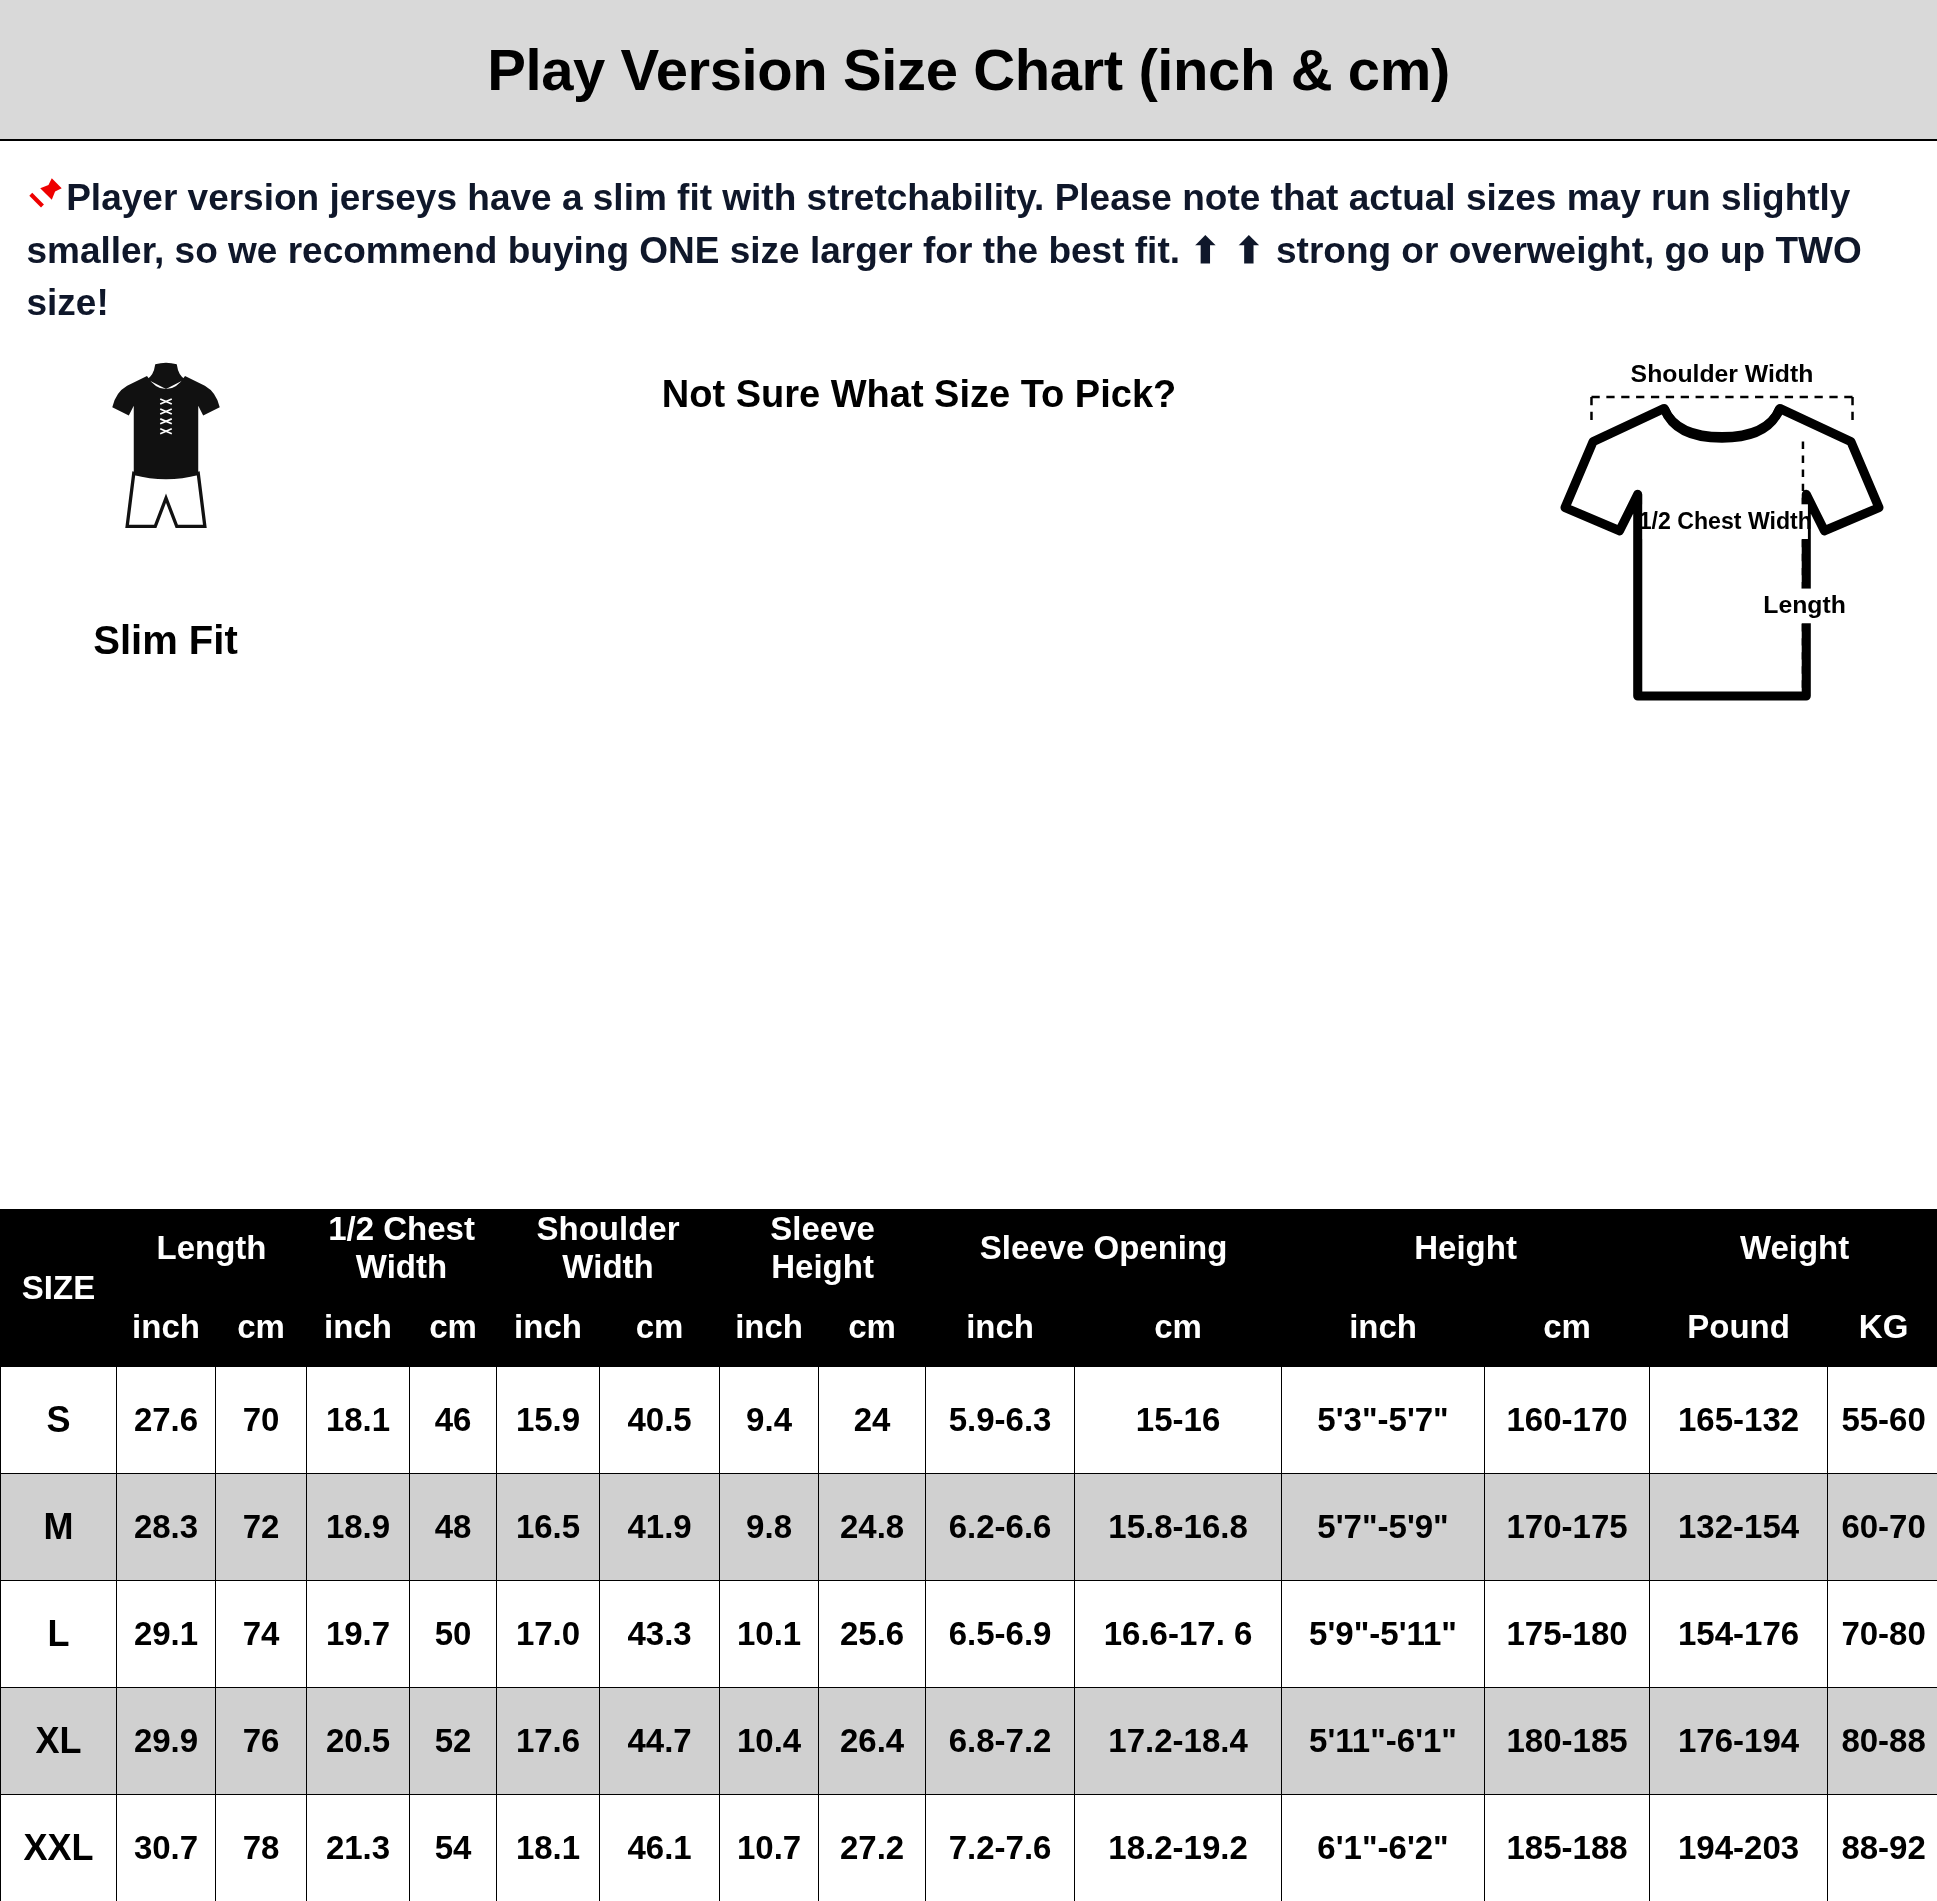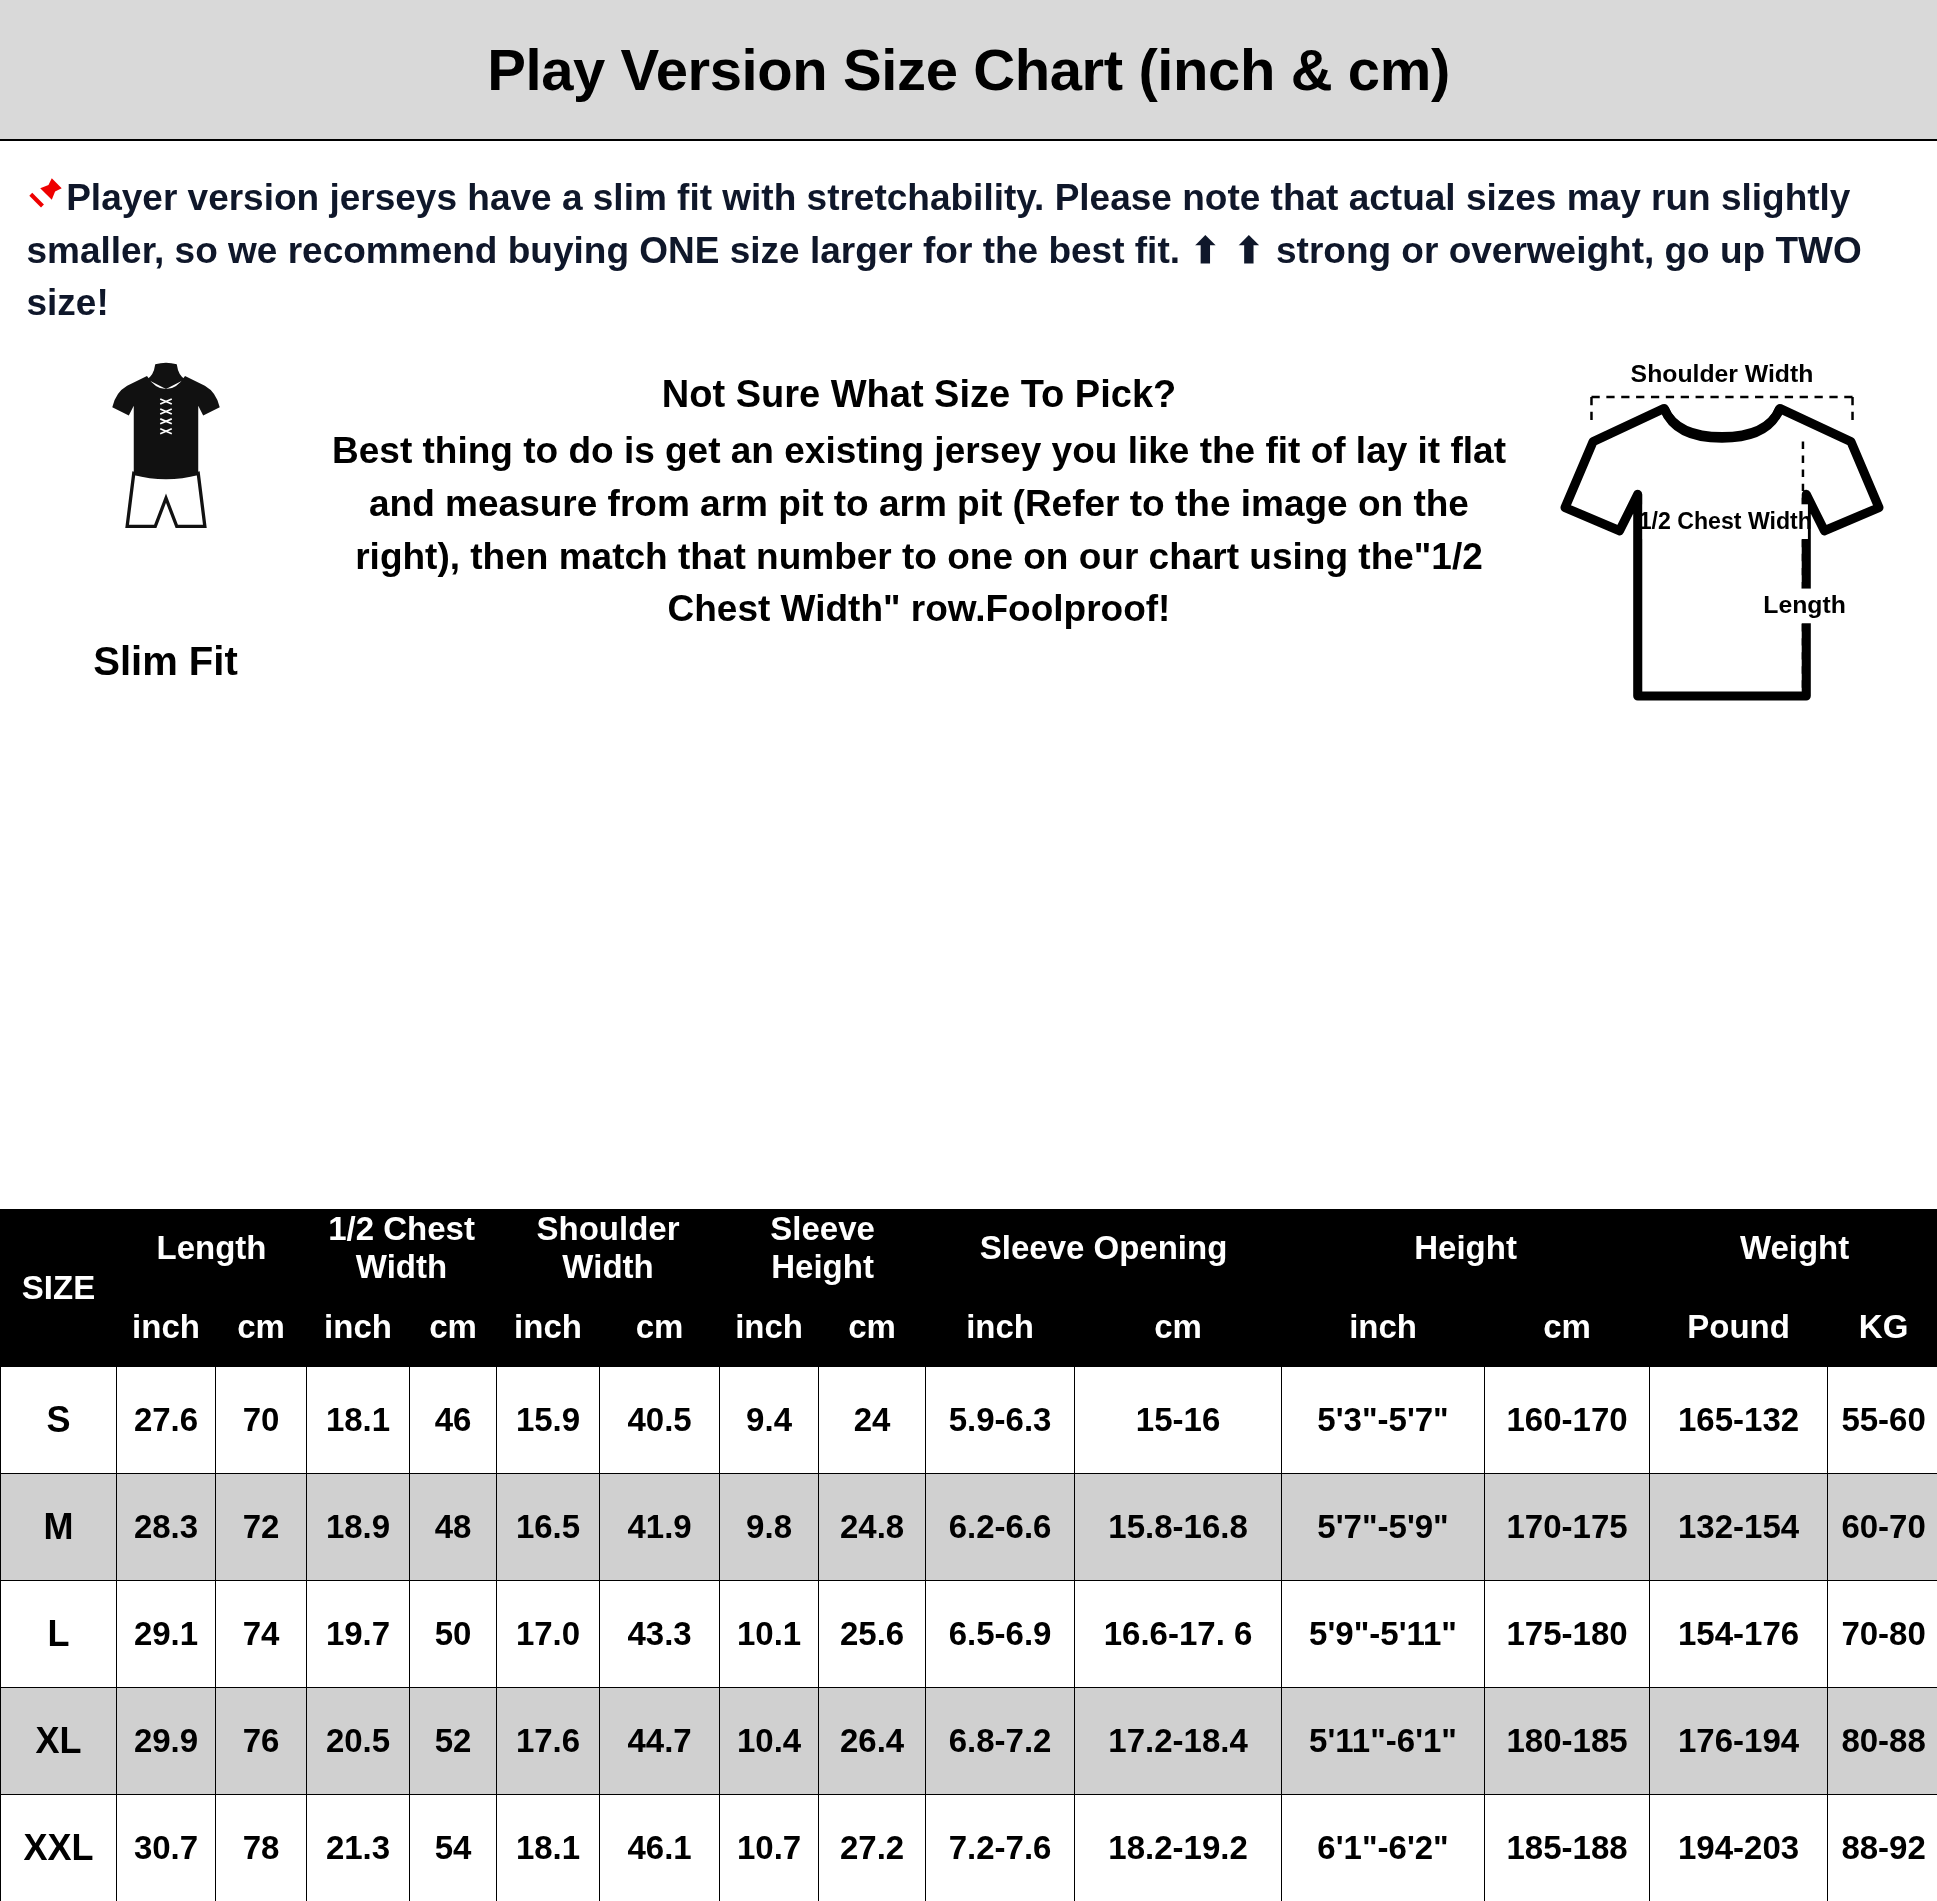--- a/index.html
+++ b/index.html
@@ -70,21 +70,21 @@
     width: 281px;
     flex: 0 0 281px;
     display: flex;
     flex-direction: column;
     align-items: center;
     padding-top: 15px;
   }
   .fit-label {
     font-size: 40px;
     font-weight: bold;
-    margin-top: 27px;
+    margin-top: 6px;
   }
   .center-col {
     flex: 1 1 auto;
     text-align: center;
     padding: 23px 16.5px 0 16.5px;
   }
   .center-col .q {
     font-size: 38px;
     font-weight: bold;
     margin: 0 0 5px 0;
@@ -188,21 +188,20 @@
           </g>
 
           <path d="M66 136 q39 10 78 0 l8 64 l-34 0 l-13 -34 l-13 34 l-34 0 z" fill="#fff" stroke="#111" stroke-width="4"></path>
         </svg>
       </span>
       <div class="fit-label">Slim Fit</div>
     </div>
 
     <div class="center-col">
       <p class="q">Not Sure What Size To Pick?</p>
-      <p class="body">Best thing to do is get an existing jersey you like the fit of lay it flat and measure from arm pit to arm pit (Refer to the image on the right), then match that number to one on our chart using the"1/2 Chest Width" row.Foolproof!</p>
     </div>
 
     <div class="shirt-col">
       <span>
         <svg width="364" height="380" viewBox="0 0 440 460">
 
           <line x1="62" y1="58" x2="378" y2="58" stroke="#000" stroke-width="3" stroke-dasharray="10,8"></line>
           <line x1="62" y1="58" x2="62" y2="86" stroke="#000" stroke-width="3" stroke-dasharray="10,8"></line>
           <line x1="378" y1="58" x2="378" y2="86" stroke="#000" stroke-width="3" stroke-dasharray="10,8"></line>
 

